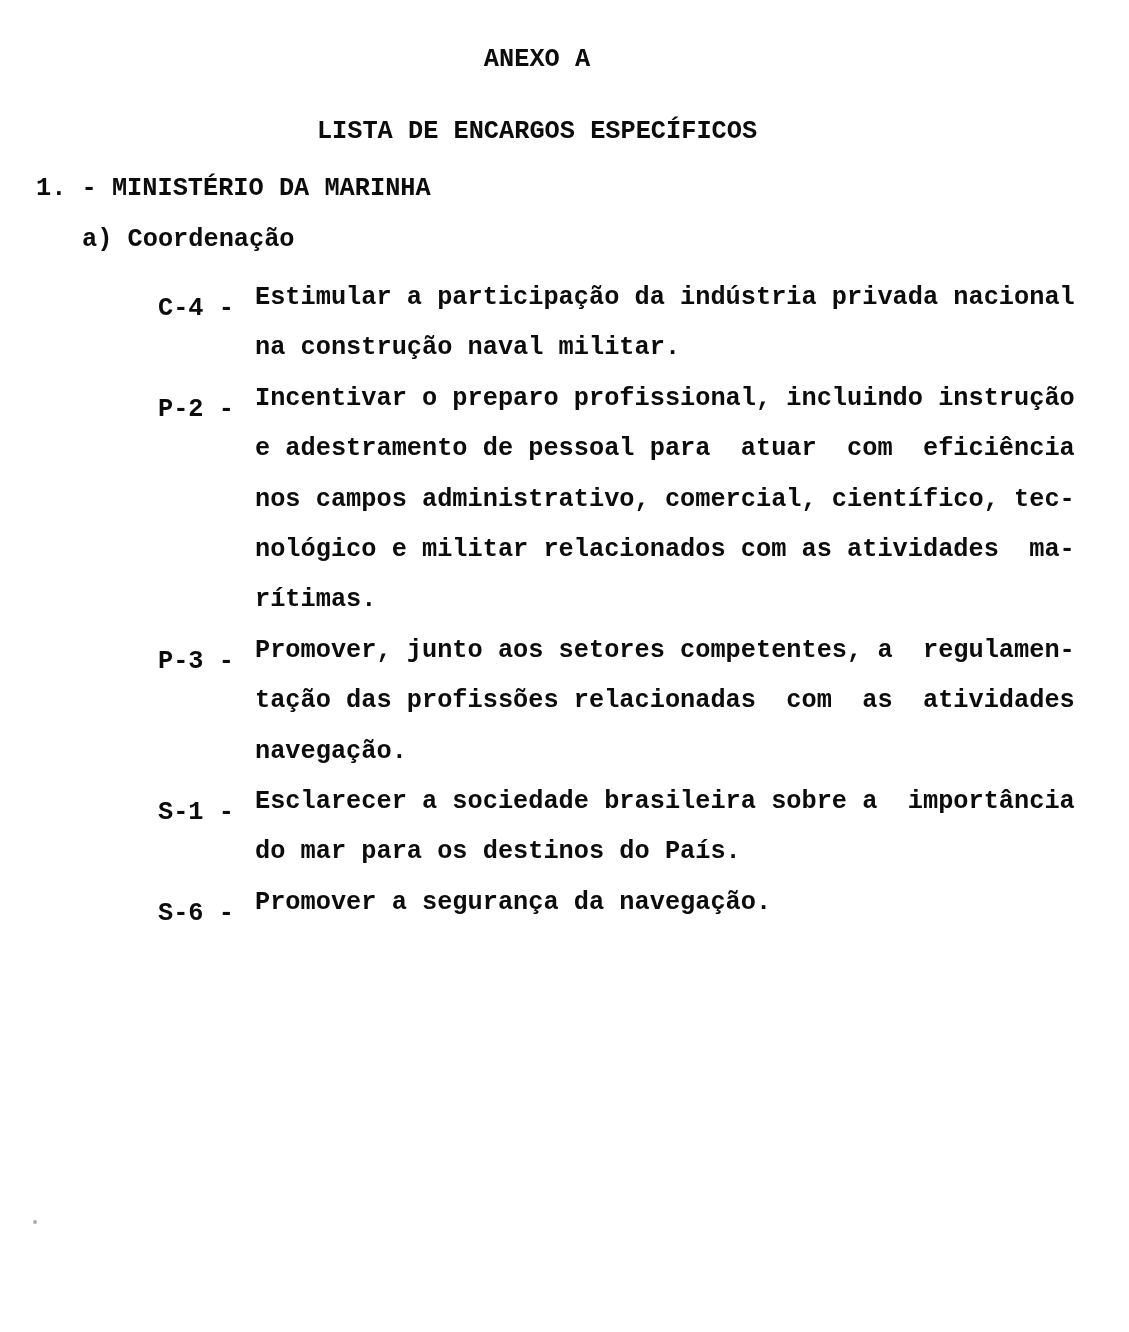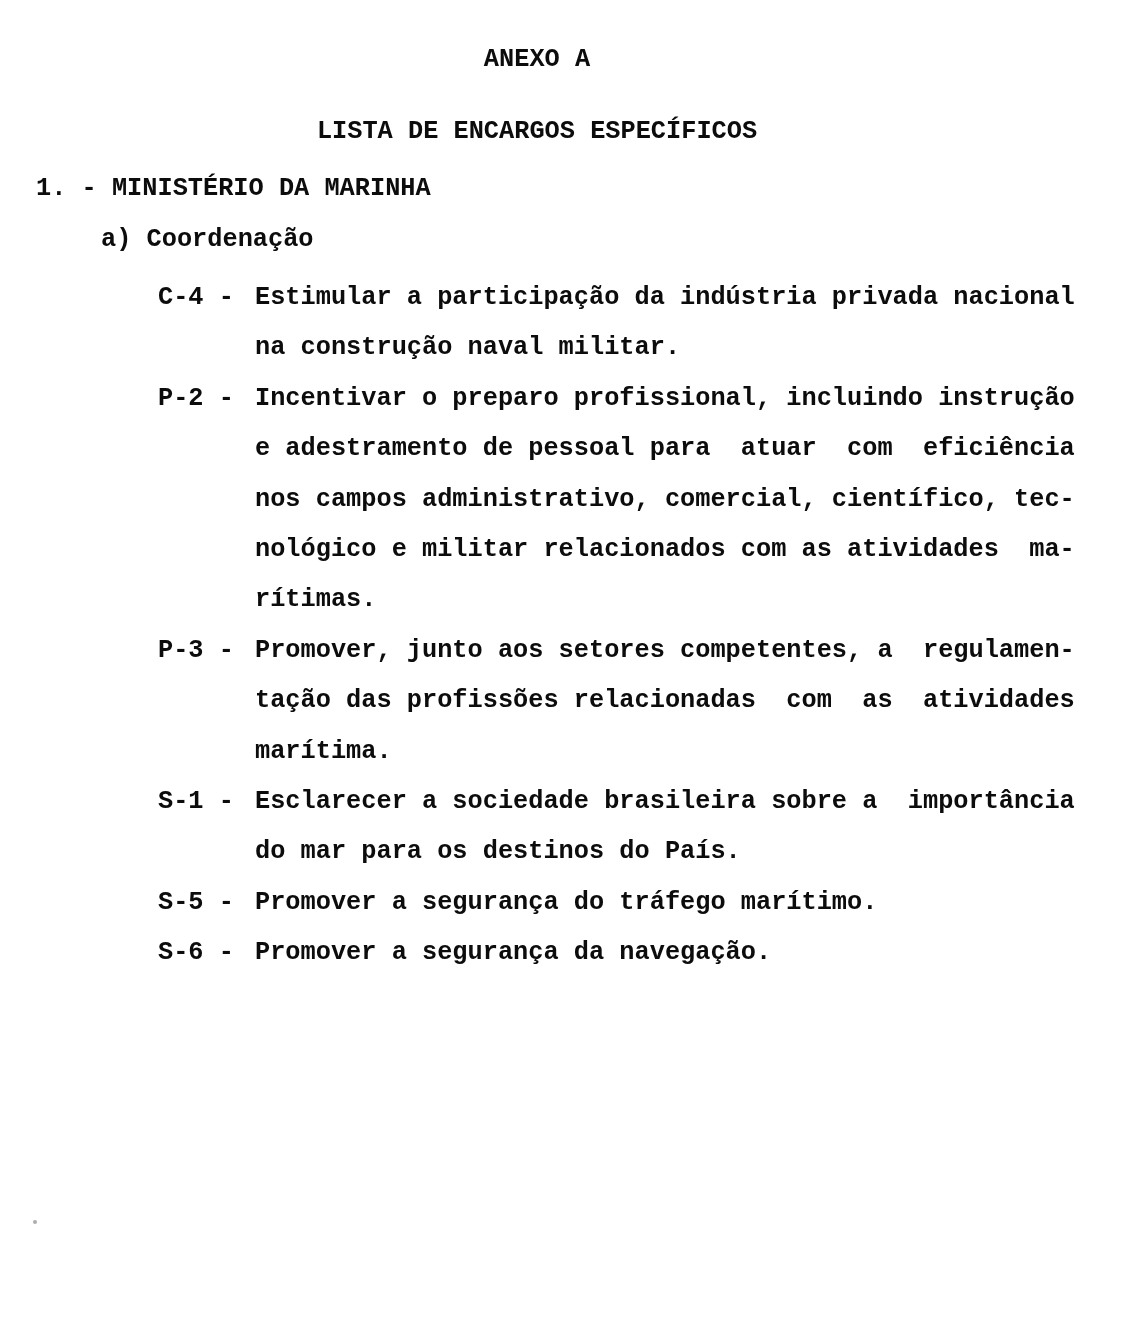--- a/index.html
+++ b/index.html
@@ -29,34 +29,34 @@
   }
   .annex-title { top: 46px; }
   .list-title  { top: 118px; }
   .abs-line {
     position: absolute;
     white-space: pre;
     line-height: 28px;
     text-align: center;
   }
   .section-heading    { left: 36px;  top: 175px; }
-  .subsection-heading { left: 101px;  top: 226px; }
+  .subsection-heading { left: 82px;  top: 226px; }
   .items {
     position: absolute;
     left: 158px;
     top: 273px;
     line-height: 50.4px;
   }
   .item {
     position: relative;
   }
   .item-code {
     position: absolute;
     left: 0;
-    top: 0;
+    top: 11px;
     white-space: pre;
   }
   .item-text {
     margin-left: 97px;
     white-space: pre;
   }
   .scan-speck {
     position: absolute;
     left: 33px;
     top: 1220px;
@@ -96,34 +96,30 @@
 e adestramento de pessoal para  atuar  com  eficiência
 nos campos administrativo, comercial, científico, tec-
 nológico e militar relacionados com as atividades  ma-
 rítimas.</div>
     </div>
 
     <div class="item">
       <span class="item-code">P-3 -</span>
       <div class="item-text">Promover, junto aos setores competentes, a  regulamen-
 tação das profissões relacionadas  com  as  atividades
-marítima.</div>
+navegação.</div>
     </div>
 
     <div class="item">
       <span class="item-code">S-1 -</span>
       <div class="item-text">Esclarecer a sociedade brasileira sobre a  importância
 do mar para os destinos do País.</div>
     </div>
 
 
-    <div class="item">
-      <span class="item-code">S-5 -</span>
-      <div class="item-text">Promover a segurança do tráfego marítimo.</div>
-    </div>
 
     <div class="item">
       <span class="item-code">S-6 -</span>
       <div class="item-text">Promover a segurança da navegação.</div>
     </div>
 
   </div>
 
   <div class="scan-speck"></div>
 

